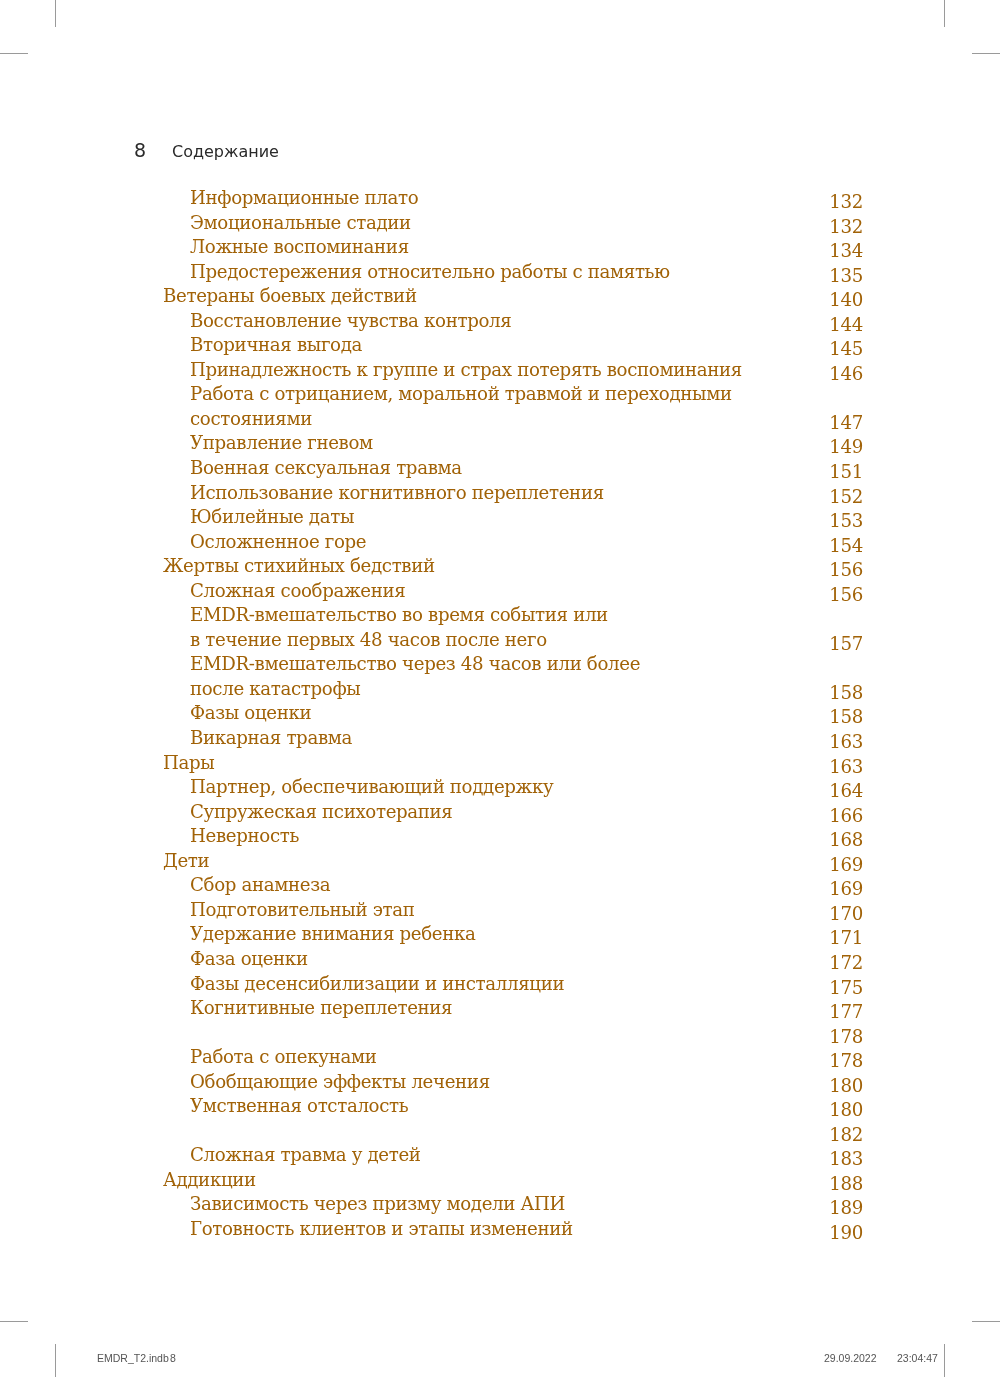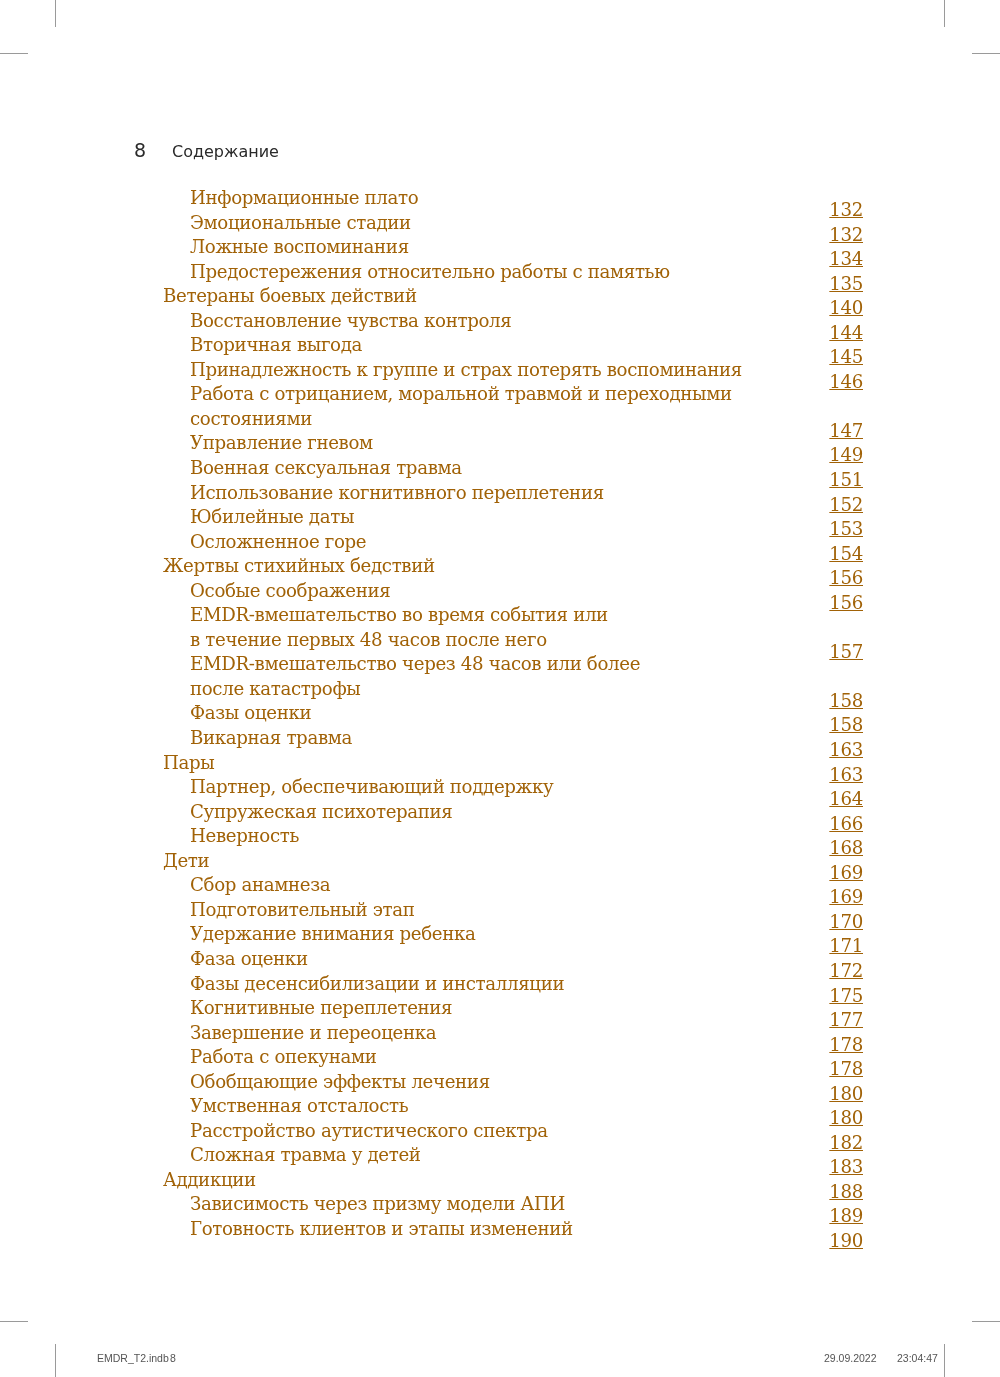--- a/index.html
+++ b/index.html
@@ -4,21 +4,21 @@
 <style>
   html, body { margin: 0; padding: 0; background: #ffffff; }
   body { width: 1000px; height: 1377px; position: relative; overflow: hidden; }
   .crop { position: absolute; background: #9a9a9a; }
   .running-head { position: absolute; left: 134px; top: 139px; height: 26px; font-family: "DejaVu Sans", sans-serif; color: #2a2a2a; }
   .running-head .folio { position: absolute; left: 0; top: 0; font-size: 19px; }
   .running-head .title { position: absolute; left: 38px; top: 3px; font-size: 16px; white-space: nowrap; }
   .toc { position: absolute; left: 163px; top: 186px; width: 700px; font-family: "DejaVu Serif", serif; color: #a16207; font-size: 18.2px; letter-spacing: -0.35px; }
   .toc-row { position: relative; height: 24.55px; line-height: 24.55px; white-space: nowrap; }
   .toc-row.l2 .label { padding-left: 27px; }
-  .toc-row .page { position: absolute; right: 0; top: 12px; text-decoration: underline; }
+  .toc-row .page { position: absolute; right: 0; top: 4px; }
   .slug { position: absolute; top: 1352px; font-family: "Liberation Sans", sans-serif; font-size: 10.5px; color: #555; white-space: nowrap; }
 </style>
 </head>
 <body>
 
 <div class="crop" style="left:55px;top:0;width:1px;height:27px;"></div>
 <div class="crop" style="left:0;top:53px;width:28px;height:1px;"></div>
 <div class="crop" style="left:944px;top:0;width:1px;height:27px;"></div>
 <div class="crop" style="left:972px;top:53px;width:28px;height:1px;"></div>
 <div class="crop" style="left:0;top:1321px;width:28px;height:1px;"></div>
@@ -41,43 +41,43 @@
     <div class="toc-row l2"><span class="label">Вторичная выгода</span><span class="page">145</span></div>
     <div class="toc-row l2"><span class="label">Принадлежность к группе и страх потерять воспоминания</span><span class="page">146</span></div>
     <div class="toc-row l2"><span class="label">Работа с отрицанием, моральной травмой и переходными</span><span class="page"></span></div>
     <div class="toc-row l2"><span class="label">состояниями</span><span class="page">147</span></div>
     <div class="toc-row l2"><span class="label">Управление гневом</span><span class="page">149</span></div>
     <div class="toc-row l2"><span class="label">Военная сексуальная травма</span><span class="page">151</span></div>
     <div class="toc-row l2"><span class="label">Использование когнитивного переплетения</span><span class="page">152</span></div>
     <div class="toc-row l2"><span class="label">Юбилейные даты</span><span class="page">153</span></div>
     <div class="toc-row l2"><span class="label">Осложненное горе</span><span class="page">154</span></div>
     <div class="toc-row l1"><span class="label">Жертвы стихийных бедствий</span><span class="page">156</span></div>
-    <div class="toc-row l2"><span class="label">Особые соображения</span><span class="page">156</span></div>
+    <div class="toc-row l2"><span class="label">Сложная соображения</span><span class="page">156</span></div>
     <div class="toc-row l2"><span class="label">EMDR-вмешательство во время события или</span><span class="page"></span></div>
     <div class="toc-row l2"><span class="label">в течение первых 48 часов после него</span><span class="page">157</span></div>
     <div class="toc-row l2"><span class="label">EMDR-вмешательство через 48 часов или более</span><span class="page"></span></div>
     <div class="toc-row l2"><span class="label">после катастрофы</span><span class="page">158</span></div>
     <div class="toc-row l2"><span class="label">Фазы оценки</span><span class="page">158</span></div>
     <div class="toc-row l2"><span class="label">Викарная травма</span><span class="page">163</span></div>
     <div class="toc-row l1"><span class="label">Пары</span><span class="page">163</span></div>
     <div class="toc-row l2"><span class="label">Партнер, обеспечивающий поддержку</span><span class="page">164</span></div>
     <div class="toc-row l2"><span class="label">Супружеская психотерапия</span><span class="page">166</span></div>
     <div class="toc-row l2"><span class="label">Неверность</span><span class="page">168</span></div>
     <div class="toc-row l1"><span class="label">Дети</span><span class="page">169</span></div>
     <div class="toc-row l2"><span class="label">Сбор анамнеза</span><span class="page">169</span></div>
     <div class="toc-row l2"><span class="label">Подготовительный этап</span><span class="page">170</span></div>
     <div class="toc-row l2"><span class="label">Удержание внимания ребенка</span><span class="page">171</span></div>
     <div class="toc-row l2"><span class="label">Фаза оценки</span><span class="page">172</span></div>
     <div class="toc-row l2"><span class="label">Фазы десенсибилизации и инсталляции</span><span class="page">175</span></div>
     <div class="toc-row l2"><span class="label">Когнитивные переплетения</span><span class="page">177</span></div>
-    <div class="toc-row l2"><span class="label">Завершение и переоценка</span><span class="page">178</span></div>
+    <div class="toc-row l2"><span class="page">178</span></div>
     <div class="toc-row l2"><span class="label">Работа с опекунами</span><span class="page">178</span></div>
     <div class="toc-row l2"><span class="label">Обобщающие эффекты лечения</span><span class="page">180</span></div>
     <div class="toc-row l2"><span class="label">Умственная отсталость</span><span class="page">180</span></div>
-    <div class="toc-row l2"><span class="label">Расстройство аутистического спектра</span><span class="page">182</span></div>
+    <div class="toc-row l2"><span class="page">182</span></div>
     <div class="toc-row l2"><span class="label">Сложная травма у детей</span><span class="page">183</span></div>
     <div class="toc-row l1"><span class="label">Аддикции</span><span class="page">188</span></div>
     <div class="toc-row l2"><span class="label">Зависимость через призму модели АПИ</span><span class="page">189</span></div>
     <div class="toc-row l2"><span class="label">Готовность клиентов и этапы изменений</span><span class="page">190</span></div>
   </div>
 
 <span class="slug" style="left:73px;margin-left:24px;">EMDR_T2.indb</span>
 <span class="slug" style="left:170px;">8</span>
 <span class="slug" style="left:824px;text-align:center;">29.09.2022</span>
 <span class="slug" style="left:897px;">23:04:47</span>

